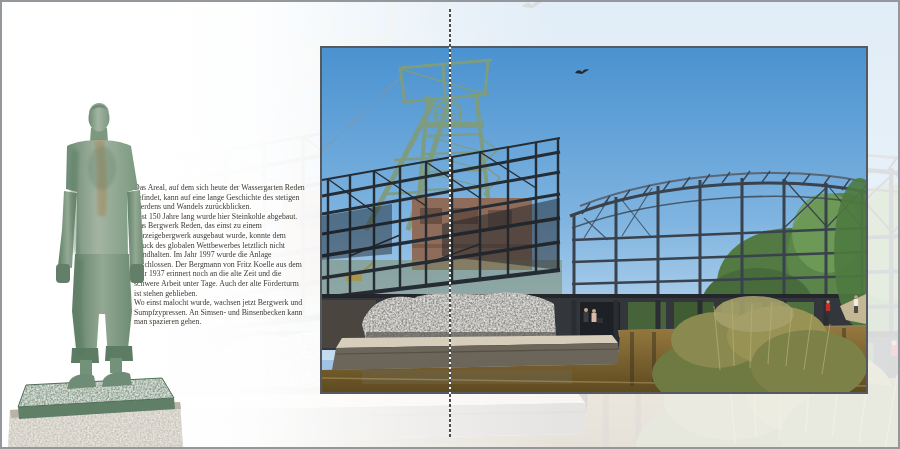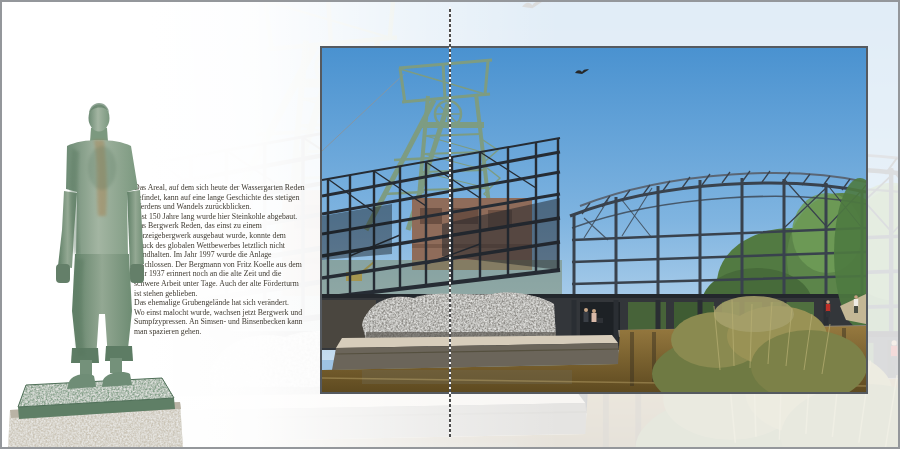--- a/index.html
+++ b/index.html
@@ -243,21 +243,20 @@
   <div class="ghost">
     <svg viewBox="0 0 544 344" preserveAspectRatio="none">
         <use href="#scene"></use>
       </svg>
   </div>
   <div class="ghost-fade"></div>
 
   <div class="text-block">
     <p>Das Areal, auf dem sich heute der Wassergarten Reden befindet, kann auf eine lange Geschichte des stetigen Werdens und Wandels zurückblicken.</p>
     <p>Fast 150 Jahre lang wurde hier Steinkohle abgebaut. Das Bergwerk Reden, das einst zu einem Vorzeigebergwerk ausgebaut wurde, konnte dem Druck des globalen Wettbewerbes letztlich nicht standhalten. Im Jahr 1997 wurde die Anlage geschlossen. Der Bergmann von Fritz Koelle aus dem Jahr 1937 erinnert noch an die alte Zeit und die schwere Arbeit unter Tage. Auch der alte Förderturm ist stehen geblieben.</p>
-    <p>Das ehemalige Grubengelände hat sich verändert.</p>
     <p>Wo einst malocht wurde, wachsen jetzt Bergwerk und Sumpfzypressen. An Simsen- und Binsenbecken kann man spazieren gehen.</p>
   </div>
 
   <div class="statue">
     <svg viewBox="0 0 178 352" preserveAspectRatio="none">
         <use href="#statue-art"></use>
       </svg>
   </div>
 
   <div class="photo-frame">

